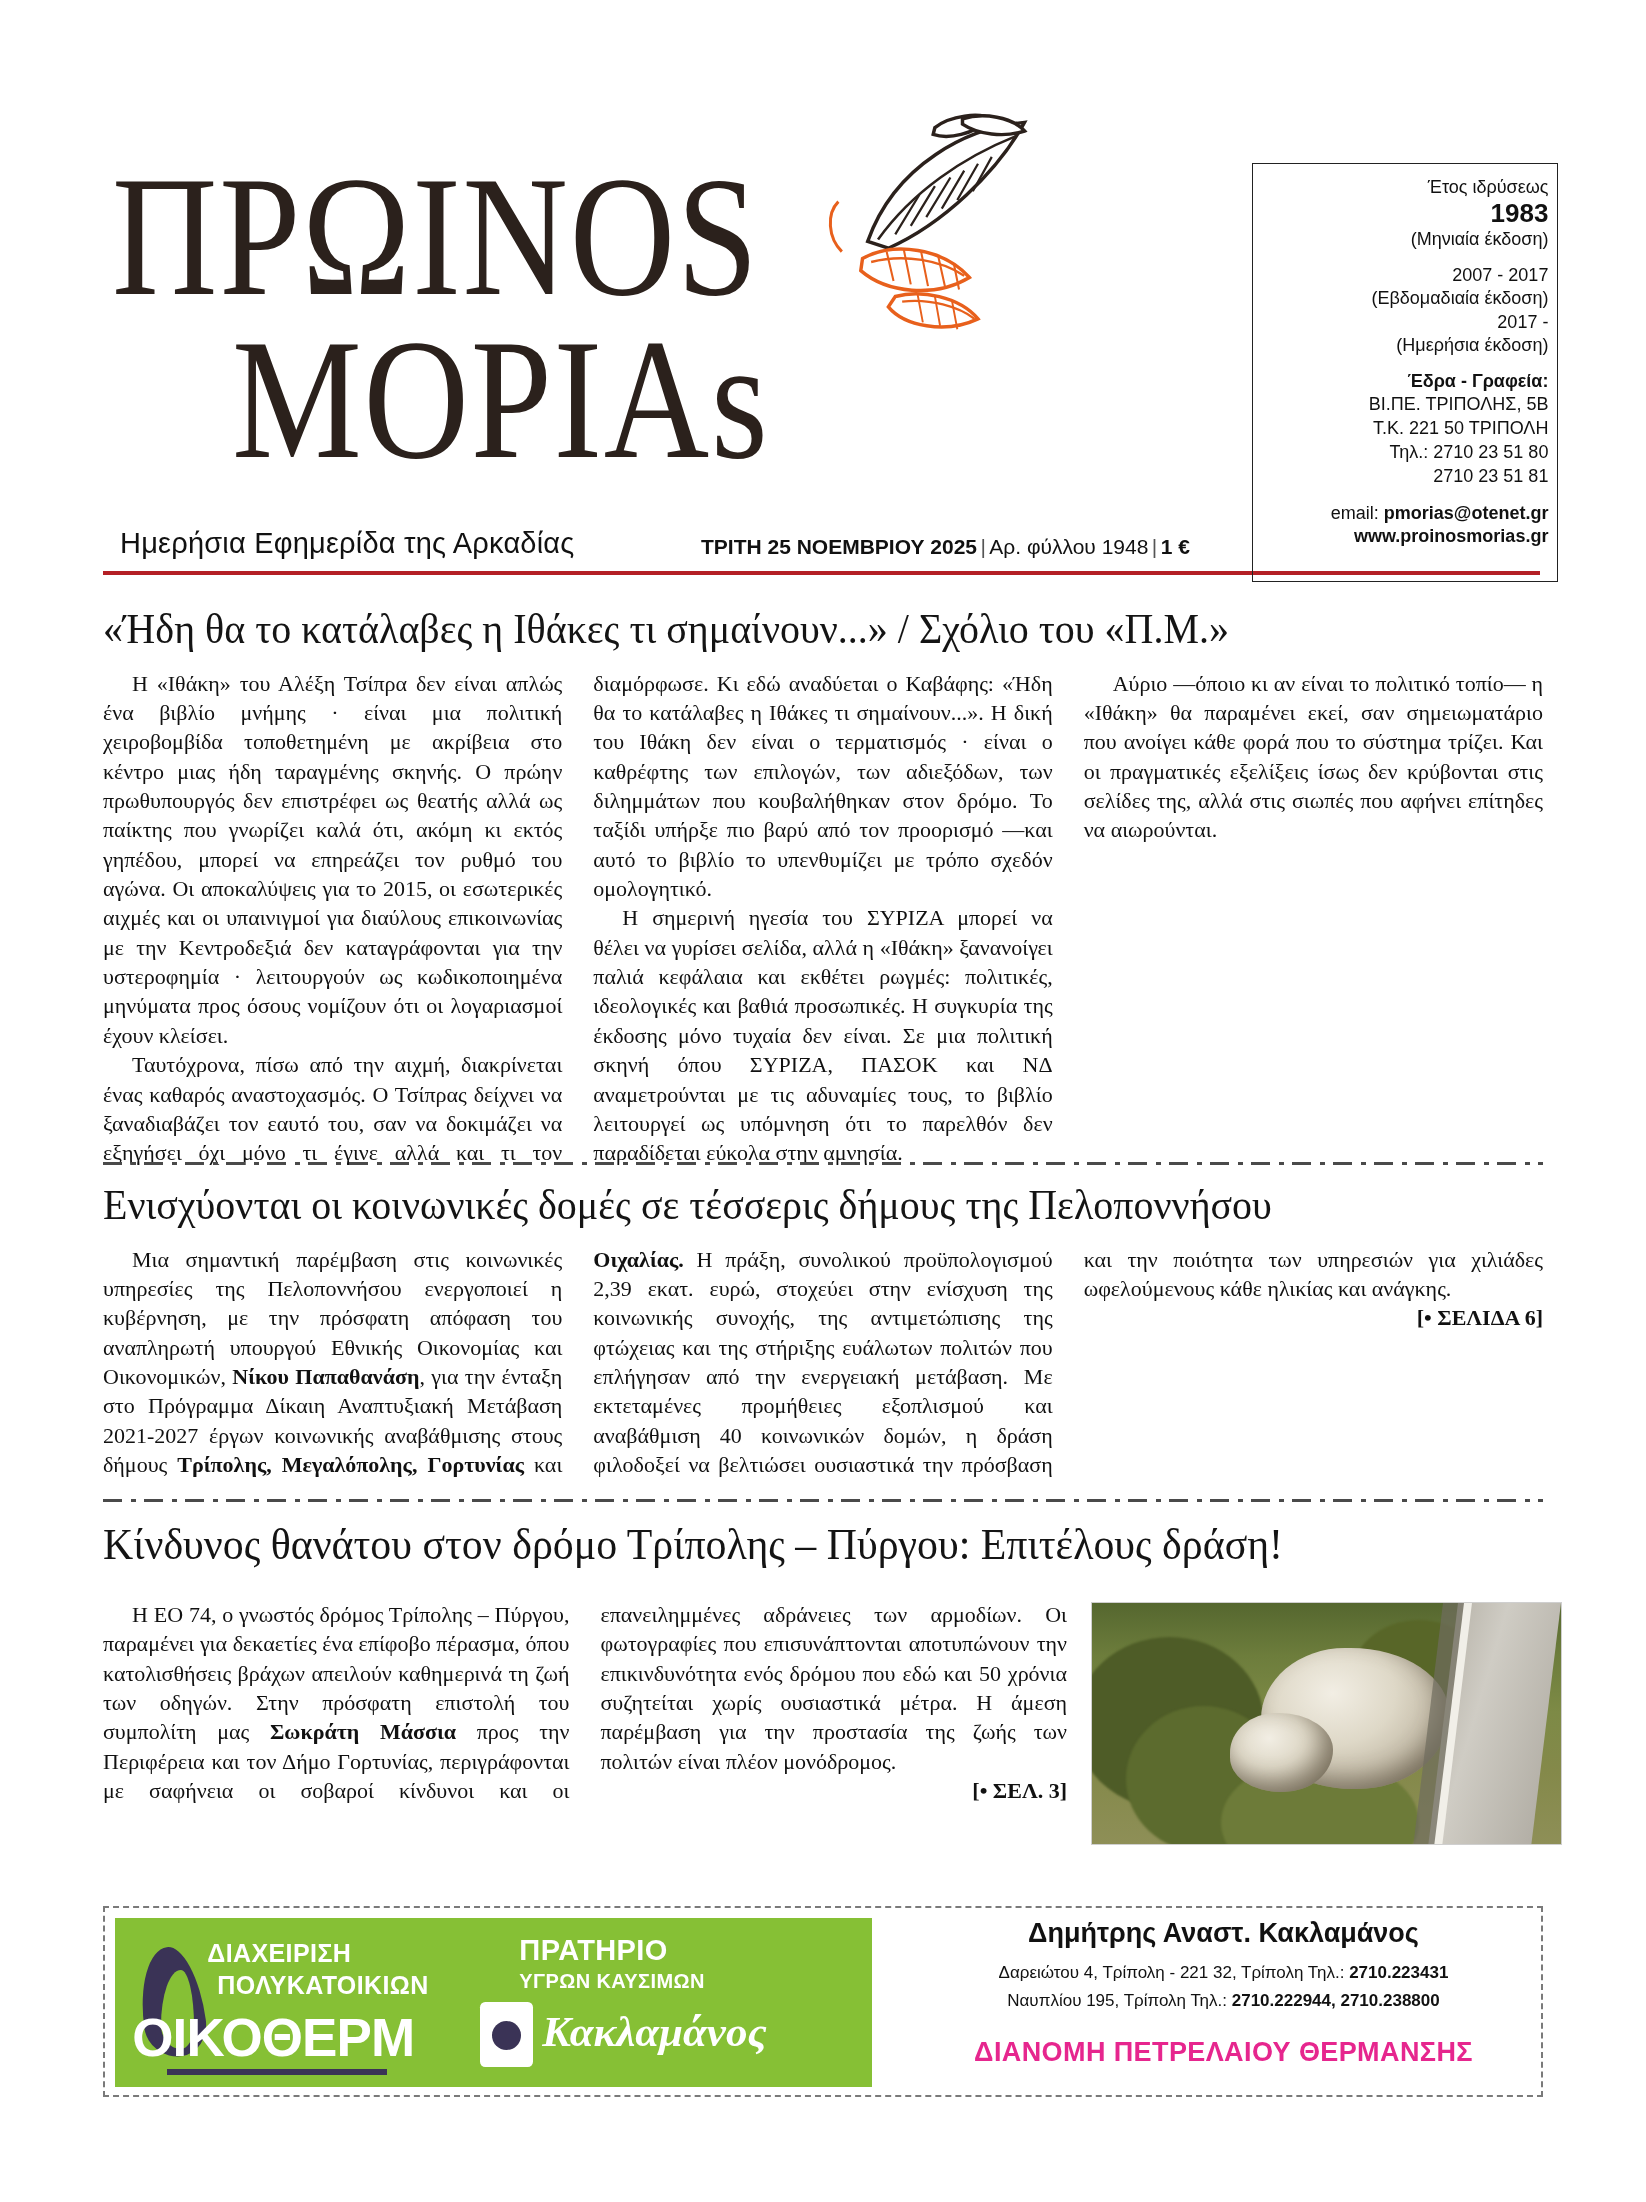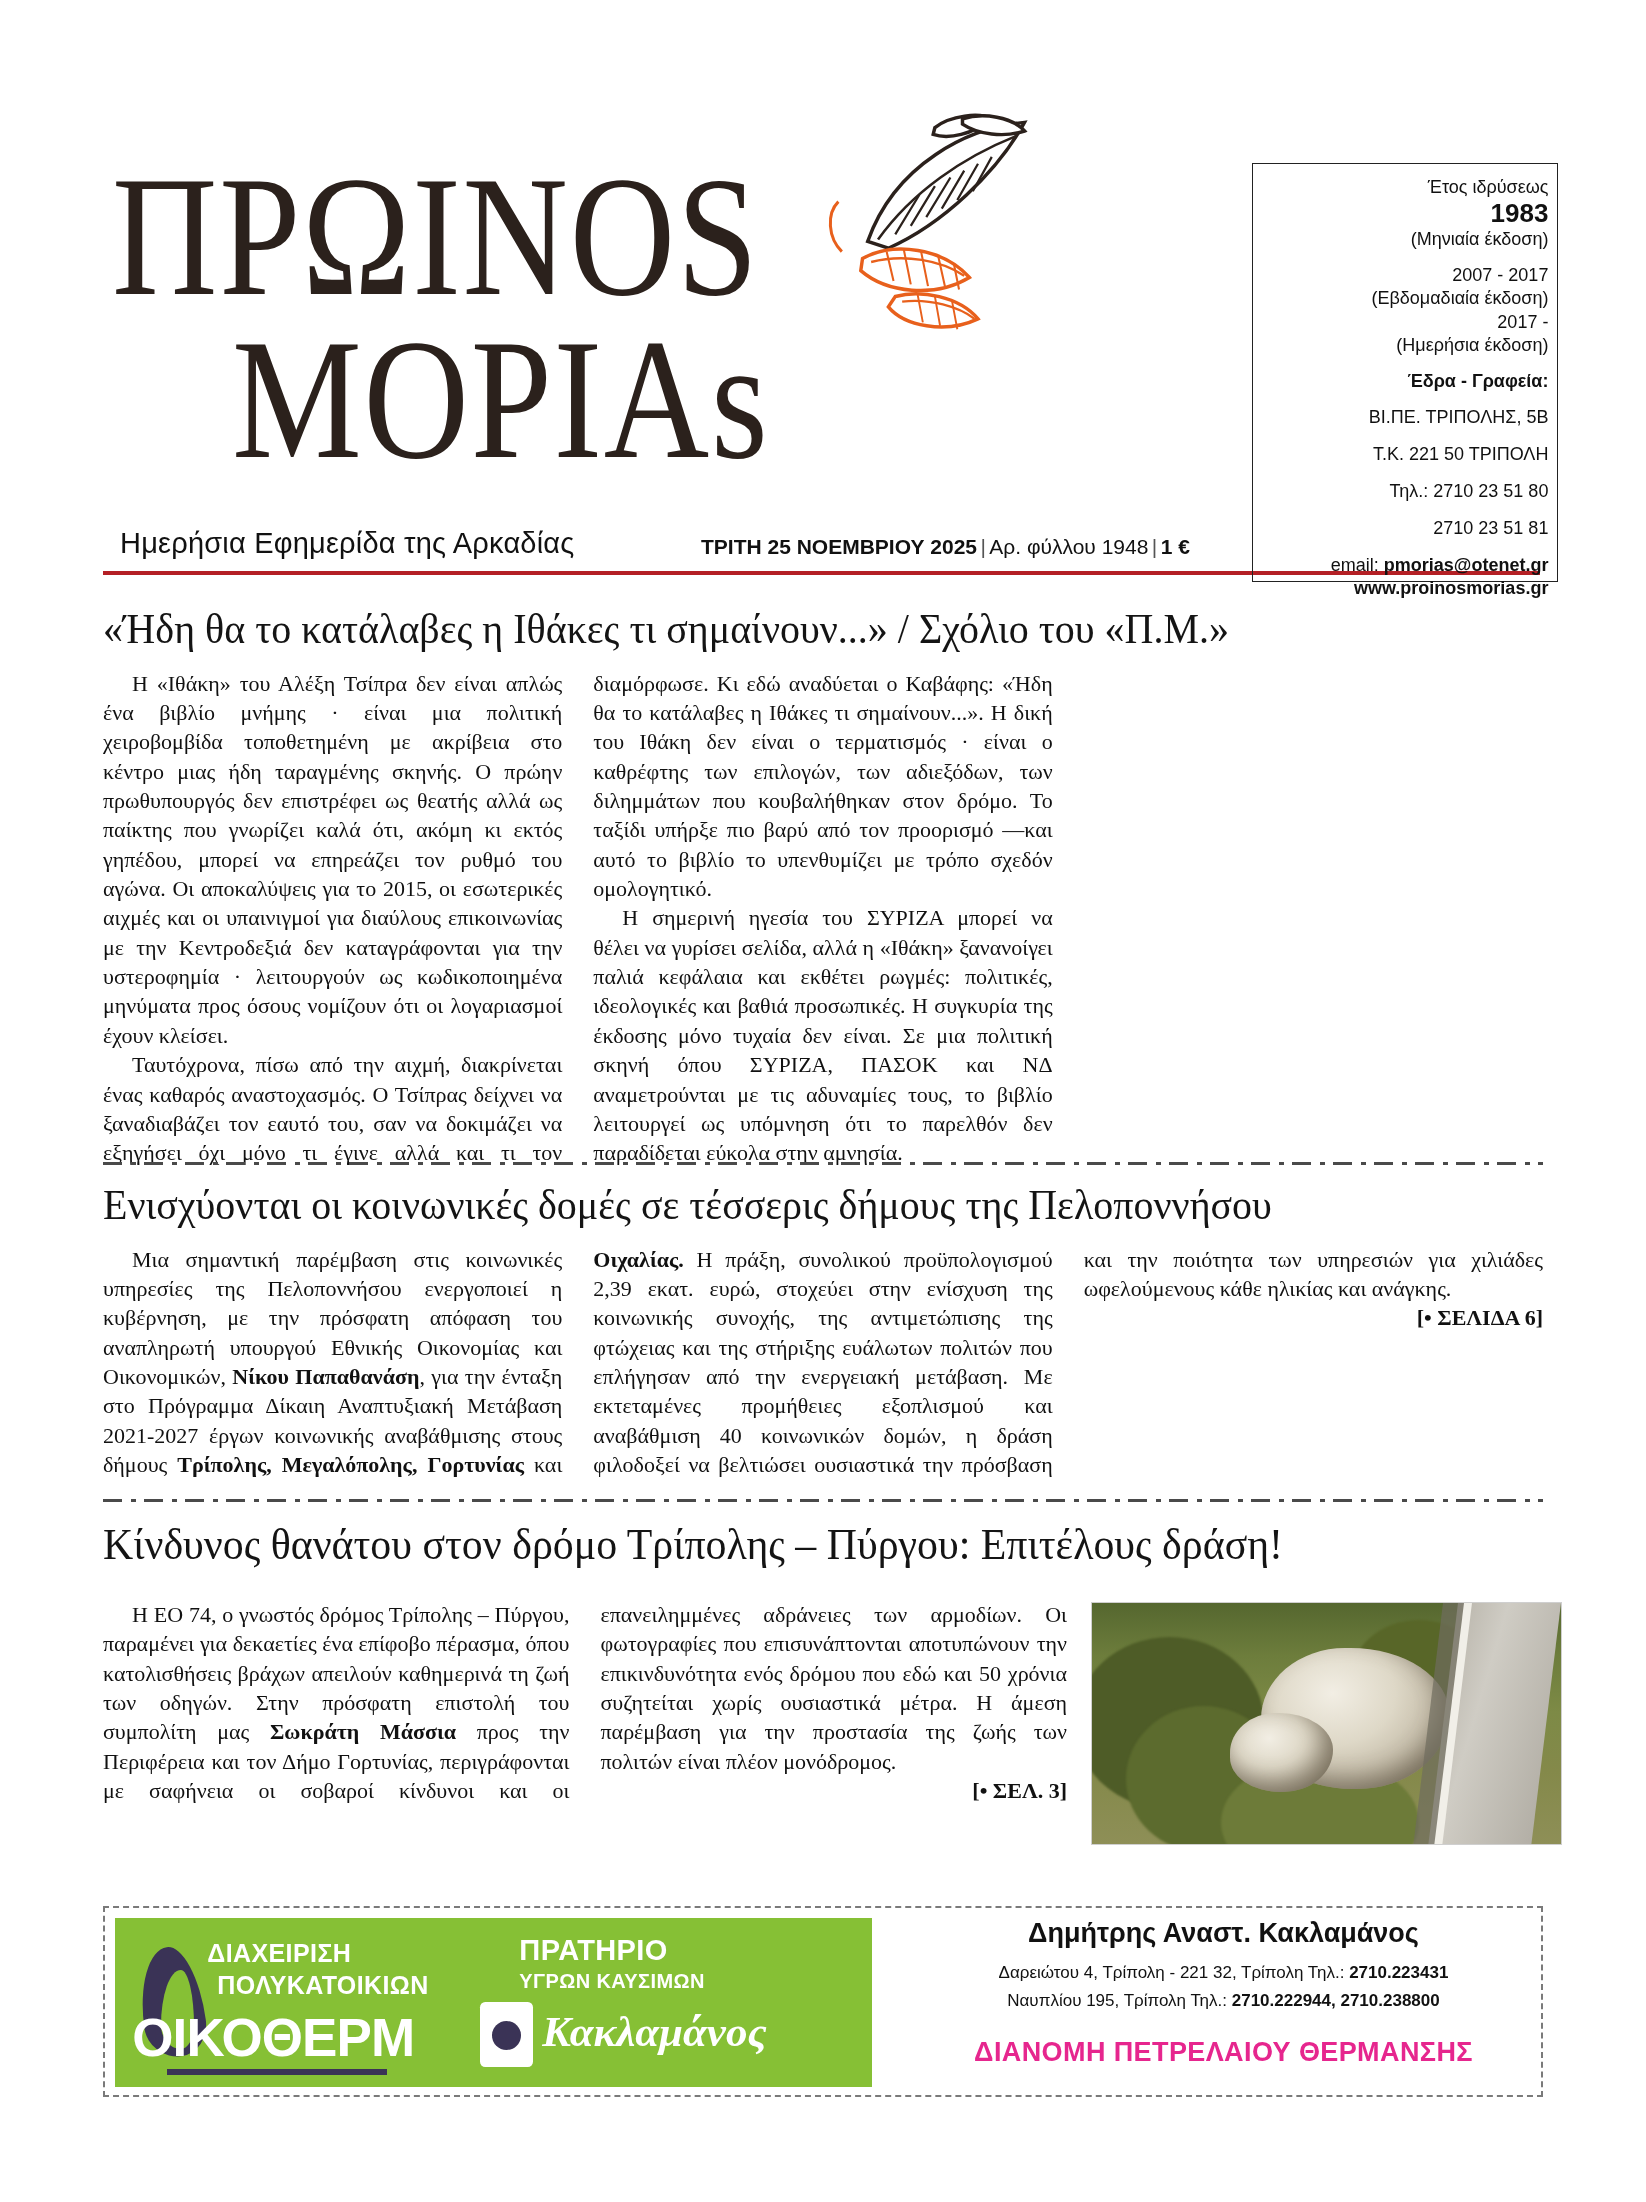--- a/index.html
+++ b/index.html
@@ -78,21 +78,21 @@
     padding:12px 8.6px 8.6px 8.6px;
     font-family:"Liberation Sans", sans-serif;
     text-align:right;
     font-size:18px;
     line-height:1.28;
     color:#111;
   }
   .infobox .big{font-size:26px;font-weight:bold;line-height:1.1;}
   .infobox .gap{height:13.8px;}
   .infobox .bold{font-weight:bold;}
-  .infobox .addr{line-height:1.32;margin-top:13px;}
+  .infobox .addr{line-height:1.32;}
   .infobox .emailrow{font-size:18px;}
   .infobox .emailrow b{font-weight:bold;}
 
   
   .sec{position:absolute;left:103px;width:1440px;}
 
   .hl{
     font-family:"Liberation Serif", serif;
     font-weight:400;
     color:#141414;
@@ -303,20 +303,21 @@
       <div class="emailrow"><b>www.proinosmorias.gr</b></div>
     </div>
   </div>
 
   <div class="sec" style="top:604px;">
     <div class="hl hl1">«Ήδη θα το κατάλαβες η Ιθάκες τι σημαίνουν...» / Σχόλιο του «Π.Μ.»</div>
     <div class="cols3 body-text" style="margin-top:15.5px;height:508px;">
       <p>Η «Ιθάκη» του Αλέξη Τσίπρα δεν είναι απλώς ένα βιβλίο μνήμης · είναι μια πολιτική χειροβομβίδα τοποθετημένη με ακρίβεια στο κέντρο μιας ήδη ταραγμένης σκηνής. Ο πρώην πρωθυπουργός δεν επιστρέφει ως θεατής αλλά ως παίκτης που γνωρίζει καλά ότι, ακόμη κι εκτός γηπέδου, μπορεί να επηρεάζει τον ρυθμό του αγώνα. Οι αποκαλύψεις για το 2015, οι εσωτερικές αιχμές και οι υπαινιγμοί για διαύλους επικοινωνίας με την Κεντροδεξιά δεν καταγράφονται για την υστεροφημία · λειτουργούν ως κωδικοποιημένα μηνύματα προς όσους νομίζουν ότι οι λογαριασμοί έχουν κλείσει.</p>
       <p>Ταυτόχρονα, πίσω από την αιχμή, διακρίνεται ένας καθαρός αναστοχασμός. Ο Τσίπρας δείχνει να ξαναδιαβάζει τον εαυτό του, σαν να δοκιμάζει να εξηγήσει όχι μόνο τι έγινε αλλά και τι τον διαμόρφωσε. Κι εδώ αναδύεται ο Καβάφης: «Ήδη θα το κατάλαβες η Ιθάκες τι σημαίνουν...». Η δική του Ιθάκη δεν είναι ο τερματισμός · είναι ο καθρέφτης των επιλογών, των αδιεξόδων, των διλημμάτων που κουβαλήθηκαν στον δρόμο. Το ταξίδι υπήρξε πιο βαρύ από τον προορισμό —και αυτό το βιβλίο το υπενθυμίζει με τρόπο σχεδόν ομολογητικό.</p>
       <p>Η σημερινή ηγεσία του ΣΥΡΙΖΑ μπορεί να θέλει να γυρίσει σελίδα, αλλά η «Ιθάκη» ξανανοίγει παλιά κεφάλαια και εκθέτει ρωγμές: πολιτικές, ιδεολογικές και βαθιά προσωπικές. Η συγκυρία της έκδοσης μόνο τυχαία δεν είναι. Σε μια πολιτική σκηνή όπου ΣΥΡΙΖΑ, ΠΑΣΟΚ και ΝΔ αναμετρούνται με τις αδυναμίες τους, το βιβλίο λειτουργεί ως υπόμνηση ότι το παρελθόν δεν παραδίδεται εύκολα στην αμνησία.</p>
+      <p>Αύριο —όποιο κι αν είναι το πολιτικό τοπίο— η «Ιθάκη» θα παραμένει εκεί, σαν σημειωματάριο που ανοίγει κάθε φορά που το σύστημα τρίζει. Και οι πραγματικές εξελίξεις ίσως δεν κρύβονται στις σελίδες της, αλλά στις σιωπές που αφήνει επίτηδες να αιωρούνται.</p>
     </div>
   </div>
 
   <div class="dashrule" style="position:absolute;left:103px;top:1162px;width:1440px;"></div>
 
   <div class="sec" style="top:1180px;">
     <div class="hl hl2">Ενισχύονται οι κοινωνικές δομές σε τέσσερις δήμους της Πελοποννήσου</div>
     <div class="cols3 body-text" style="margin-top:15.5px;height:258px;">
       <p>Μια σημαντική παρέμβαση στις κοινωνικές υπηρεσίες της Πελοποννήσου ενεργοποιεί η κυβέρνηση, με την πρόσφατη απόφαση του αναπληρωτή υπουργού Εθνικής Οικονομίας και Οικονομικών, <b>Νίκου Παπαθανάση</b>, για την ένταξη στο Πρόγραμμα Δίκαιη Αναπτυξιακή Μετάβαση 2021-2027 έργων κοινωνικής αναβάθμισης στους δήμους <b>Τρίπολης, Μεγαλόπολης, Γορτυνίας</b> και <b>Οιχαλίας.</b> Η πράξη, συνολικού προϋπολογισμού 2,39 εκατ. ευρώ, στοχεύει στην ενίσχυση της κοινωνικής συνοχής, της αντιμετώπισης της φτώχειας και της στήριξης ευάλωτων πολιτών που επλήγησαν από την ενεργειακή μετάβαση. Με εκτεταμένες προμήθειες εξοπλισμού και αναβάθμιση 40 κοινωνικών δομών, η δράση φιλοδοξεί να βελτιώσει ουσιαστικά την πρόσβαση και την ποιότητα των υπηρεσιών για χιλιάδες ωφελούμενους κάθε ηλικίας και ανάγκης.</p>
       <p class="ref ref-right">[• ΣΕΛΙΔΑ 6]</p>

